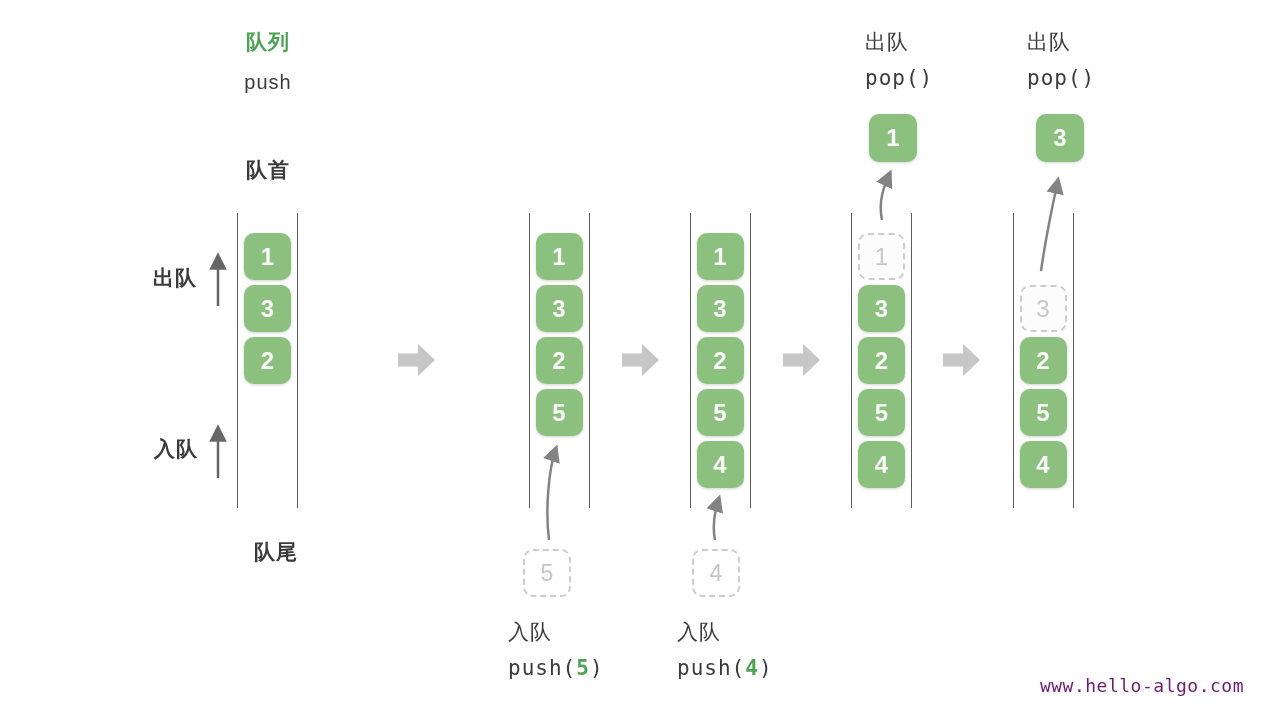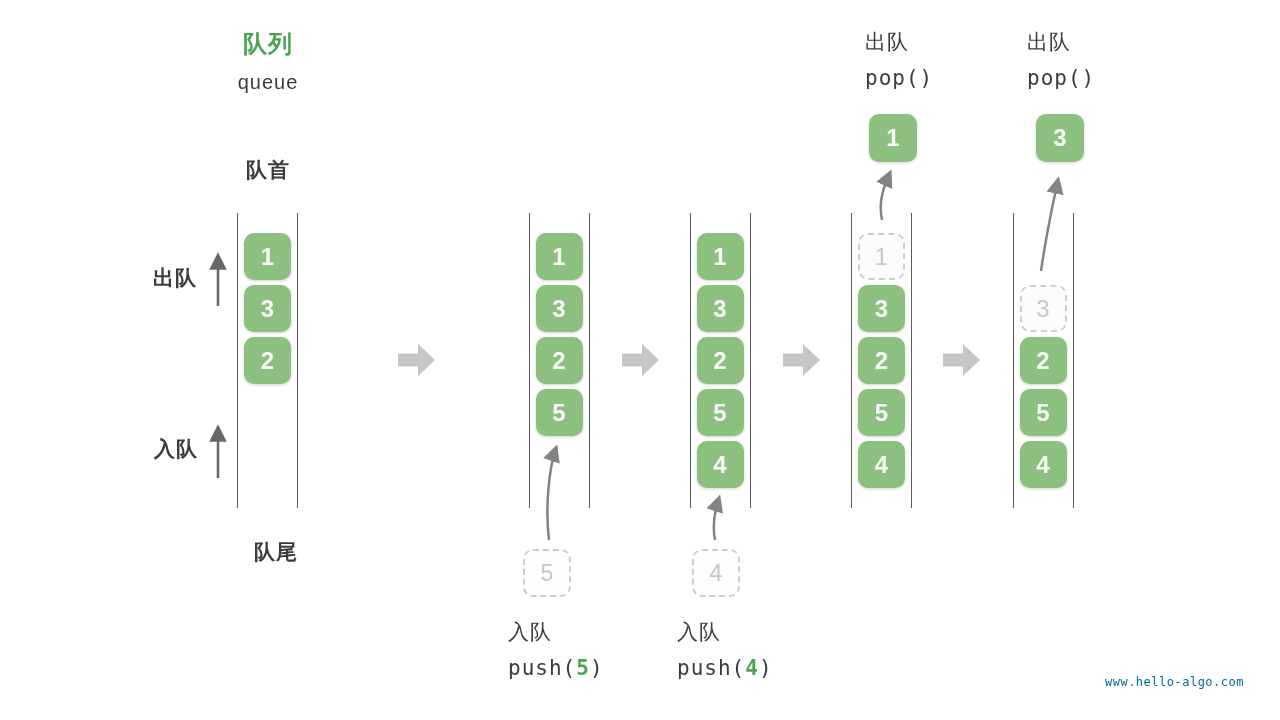--- a/index.html
+++ b/index.html
@@ -5,21 +5,21 @@
   html,body{margin:0;padding:0;background:#ffffff;}
   .canvas{
     position:relative;width:1280px;height:720px;background:#ffffff;overflow:hidden;
     font-family:"Liberation Sans","DejaVu Sans",sans-serif;color:#3b3b3b;
   }
   .arrows{position:absolute;left:0;top:0;pointer-events:none;}
   .thin-arrow{fill:none;stroke:#838383;stroke-width:2.5;}
   .up-arrow{fill:none;stroke:#666666;stroke-width:2.5;}
   .step-arrow{fill:var(--block-gray,#c6c6c6);}
   .title-zh{position:absolute;left:268px;top:28px;transform:translateX(-50%);
-    font-size:24px;font-weight:700;color:var(--accent,#4aa351);letter-spacing:1px;}
+    font-size:21px;font-weight:700;color:var(--accent,#4aa351);letter-spacing:1px;}
   .title-en{position:absolute;left:268px;top:71px;transform:translateX(-50%);
     font-size:20px;color:#3b3b3b;letter-spacing:1px;}
   .lbl{position:absolute;font-size:21px;font-weight:700;color:#3b3b3b;letter-spacing:1px;}
   .lbl-front{left:268px;top:156px;transform:translateX(-50%);}
   .lbl-rear{left:276px;top:538px;transform:translateX(-50%);}
   .lbl-deq{left:153px;top:264px;}
   .lbl-enq{left:154px;top:435px;}
   .tube{position:absolute;width:61px;height:295px;box-sizing:border-box;
     border-left:1.5px solid #5c5c5c;border-right:1.5px solid #5c5c5c;}
   .cell{position:absolute;width:47px;height:47px;border-radius:10px;
@@ -32,21 +32,21 @@
   .pend{position:absolute;width:48px;height:48px;border-radius:10px;box-sizing:border-box;
     border:2px dashed #cccccc;background:#fefefe;color:#c6c6c6;font-size:23px;
     display:flex;align-items:center;justify-content:center;}
   .oplabel{position:absolute;}
   .oplabel .op{font-size:21px;color:#3b3b3b;letter-spacing:1px;}
   .oplabel .code{margin-top:10px;font-family:"DejaVu Sans Mono","Liberation Mono",monospace;
     font-size:21px;color:#3b3b3b;letter-spacing:1px;white-space:nowrap;}
   .oplabel .code .arg{color:var(--accent,#4aa351);font-weight:700;}
   .watermark{position:absolute;right:36px;top:675px;
     font-family:"DejaVu Sans Mono","Liberation Mono",monospace;
-    font-size:12px;color:#0369a1;letter-spacing:0.5px;}
+    font-size:18px;color:#701a75;letter-spacing:0.5px;}
 </style>
 </head>
 <body>
 
 <div class="canvas">
 
   <svg class="arrows" width="1280" height="720">
     <defs>
       <marker id="thinhead" markerWidth="9" markerHeight="9" refX="5.5" refY="3.5" orient="auto">
         <path d="M0,0 L7,3.5 L0,7 Z" fill="#838383"></path>
@@ -61,21 +61,21 @@
     <path class="thin-arrow" d="M715 540 C712 525 715 510 719 498" marker-end="url(#thinhead)"></path>
     <path class="thin-arrow" d="M882 220 C878 201 884 186 890 173" marker-end="url(#thinhead)"></path>
     <path class="thin-arrow" d="M1041 271 C1046 235 1052 208 1058 180" marker-end="url(#thinhead)"></path>
     <polygon class="step-arrow" points="398,353.5 418,353.5 418,344 435,360 418,376 418,366.5 398,366.5"></polygon>
     <polygon class="step-arrow" points="622,353.5 642,353.5 642,344 659,360 642,376 642,366.5 622,366.5"></polygon>
     <polygon class="step-arrow" points="783,353.5 803,353.5 803,344 820,360 803,376 803,366.5 783,366.5"></polygon>
     <polygon class="step-arrow" points="943,353.5 963,353.5 963,344 980,360 963,376 963,366.5 943,366.5"></polygon>
   </svg>
 
   <div class="title-zh">队列</div>
-  <div class="title-en">queue</div>
+  <div class="title-en">push</div>
 
   <div class="lbl lbl-front">队首</div>
   <div class="lbl lbl-rear">队尾</div>
   <div class="lbl lbl-deq">出队</div>
   <div class="lbl lbl-enq">入队</div>
 
   <div id="columns">
       <div class="tube" style="left: 237px; top: 213px;"></div>
       <div class="cell" style="left: 244px; top: 233px;">1</div>
       <div class="cell" style="left: 244px; top: 285px;">3</div>

